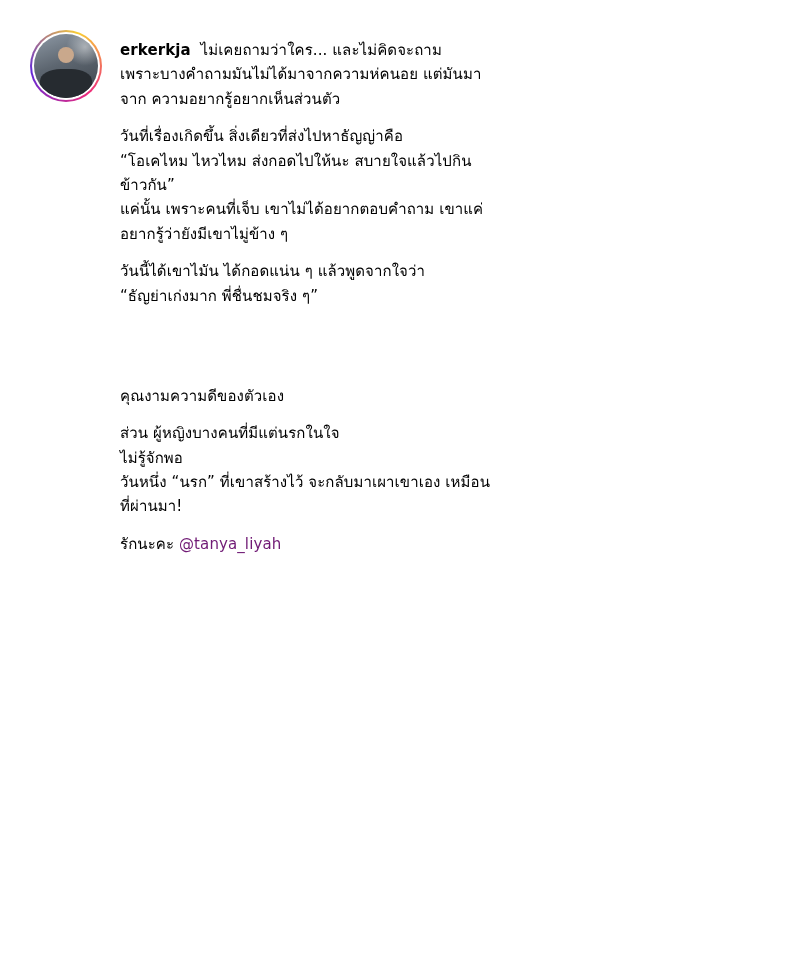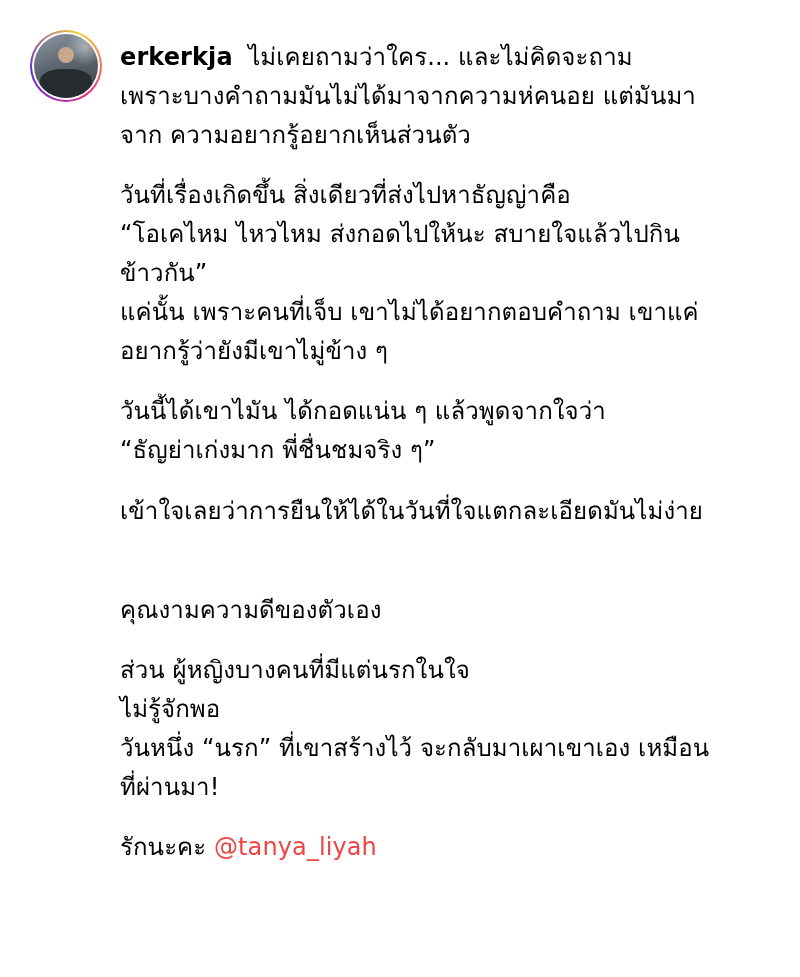--- a/index.html
+++ b/index.html
@@ -75,31 +75,31 @@
   .avatar-photo .glow {
     position: absolute;
     right: -10%;
     top: -10%;
     width: 60%;
     height: 60%;
     background: radial-gradient(circle, rgba(255,255,255,0.45) 0%, rgba(255,255,255,0) 70%);
   }
   .caption {
     flex: 1 1 auto;
-    font-size: 24px;
+    font-size: 15px;
     line-height: 1.62;
     letter-spacing: 0.1px;
     word-break: break-word;
     padding-top: 8px;
   }
   .username {
     font-weight: bold;
   }
   .mention {
-    color: #ef4444;
+    color: #701a75;
   }
   .blank-line {
     display: block;
     height: 0.9em;
   }
 </style>
 </head>
 <body>
 
 <div class="post">
@@ -122,21 +122,21 @@
     <span class="blank-line"></span>
     <span>วันที่เรื่องเกิดขึ้น สิ่งเดียวที่ส่งไปหาธัญญ่าคือ</span><br>
     <span>“โอเคไหม ไหวไหม ส่งกอดไปให้นะ สบายใจแล้วไปกิน</span><br>
     <span>ข้าวกัน”</span><br>
     <span>แค่นั้น เพราะคนที่เจ็บ เขาไม่ได้อยากตอบคำถาม เขาแค่</span><br>
     <span>อยากรู้ว่ายังมีเขาไมู่ข้าง ๆ</span><br>
     <span class="blank-line"></span>
     <span>วันนี้ได้เขาไมัน ได้กอดแน่น ๆ แล้วพูดจากใจว่า</span><br>
     <span>“ธัญย่าเก่งมาก พี่ชื่นชมจริง ๆ”</span><br>
     <span class="blank-line"></span>
-    <span>เข้าใจเลยว่าการยืนให้ได้ในวันที่ใจแตกละเอียดมันไม่ง่าย</span><br>
+    <br>
     <span class="blank-line"></span>
     <br>
     <span>คุณงามความดีของตัวเอง</span><br>
     <span class="blank-line"></span>
     <span>ส่วน ผู้หญิงบางคนที่มีแต่นรกในใจ</span><br>
     <span>ไม่รู้จักพอ</span><br>
     <span>วันหนึ่ง “นรก” ที่เขาสร้างไว้ จะกลับมาเผาเขาเอง เหมือน</span><br>
     <span>ที่ผ่านมา!</span><br>
     <span class="blank-line"></span>
     <span>รักนะคะ </span><span class="mention">@tanya_liyah</span>

